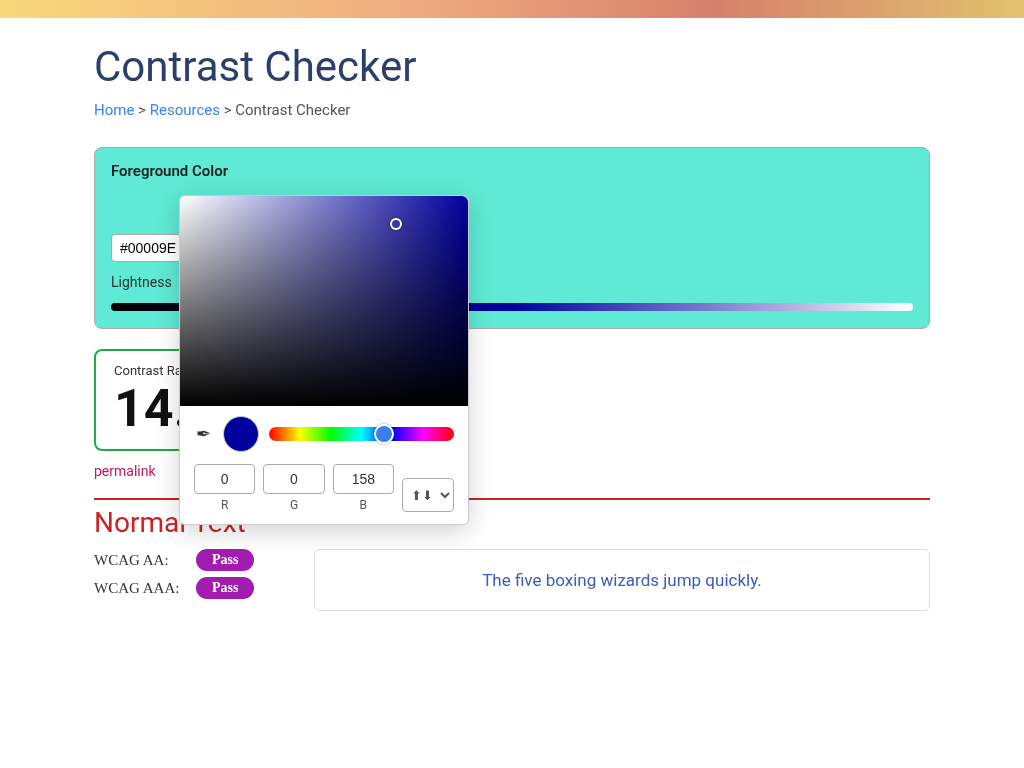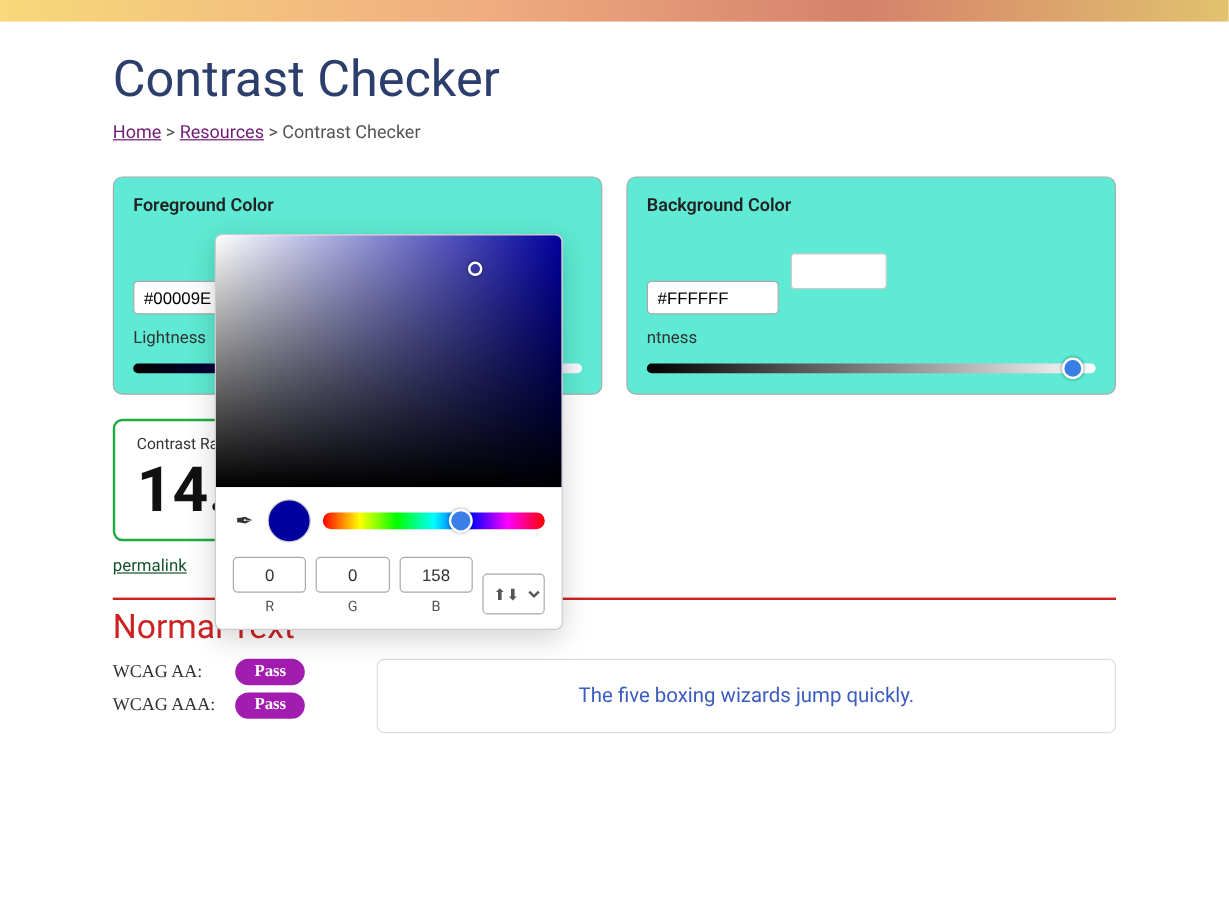--- a/index.html
+++ b/index.html
@@ -28,22 +28,21 @@
       margin-bottom: 10px;
     }
 
     .breadcrumb {
       font-size: 15px;
       color: #555;
       margin-bottom: 28px;
     }
 
     .breadcrumb a {
-      color: #701a75;
-      text-decoration: underline;
+      color: #3b82f6;
       cursor: pointer;
     }
 
     .color-panels {
       display: flex;
       gap: 20px;
       margin-bottom: 20px;
       position: relative;
     }
 
@@ -267,22 +266,21 @@
     }
 
     .contrast-ratio-value {
       font-size: 52px;
       font-weight: 700;
       color: #111;
       line-height: 1.1;
     }
 
     .permalink {
-      color: #14532d;
-      text-decoration: underline;
+      color: #be185d;
       font-size: 14px;
       cursor: pointer;
     }
 
     .normal-text-section {
       margin-top: 18px;
     }
 
     .normal-text-heading {
       font-size: 28px;
@@ -375,33 +373,20 @@
         <span class="color-swatch" style="background:#00009E;"></span>
       </div>
       <div class="lightness-label">Lightness</div>
       <div class="slider-wrapper">
         <div class="lightness-slider-track fg-track" style="width:100%;">
           <div class="lightness-slider-thumb" style="left:38%;"></div>
         </div>
       </div>
     </div>
 
-    <div class="color-panel">
-      <div class="color-panel-title">Background Color</div>
-      <div class="color-input-row">
-        <input class="color-hex-input" type="text" value="#FFFFFF" style="">
-        <span class="color-swatch" style="background:#FFFFFF;"></span>
-      </div>
-      <div class="lightness-label">ntness</div>
-      <div class="slider-wrapper">
-        <div class="lightness-slider-track bg-track" style="width:100%;">
-          <div class="lightness-slider-thumb" style="left:95%;"></div>
-        </div>
-      </div>
-    </div>
 
     <div class="color-picker-popup">
       <div class="picker-gradient-area">
         <div class="picker-crosshair"></div>
       </div>
 
       <div class="picker-controls">
         <div class="picker-top-row">
           <button class="eyedropper-btn">✒</button>
           <div class="picker-color-circle" style="background:#00009E;"></div>

